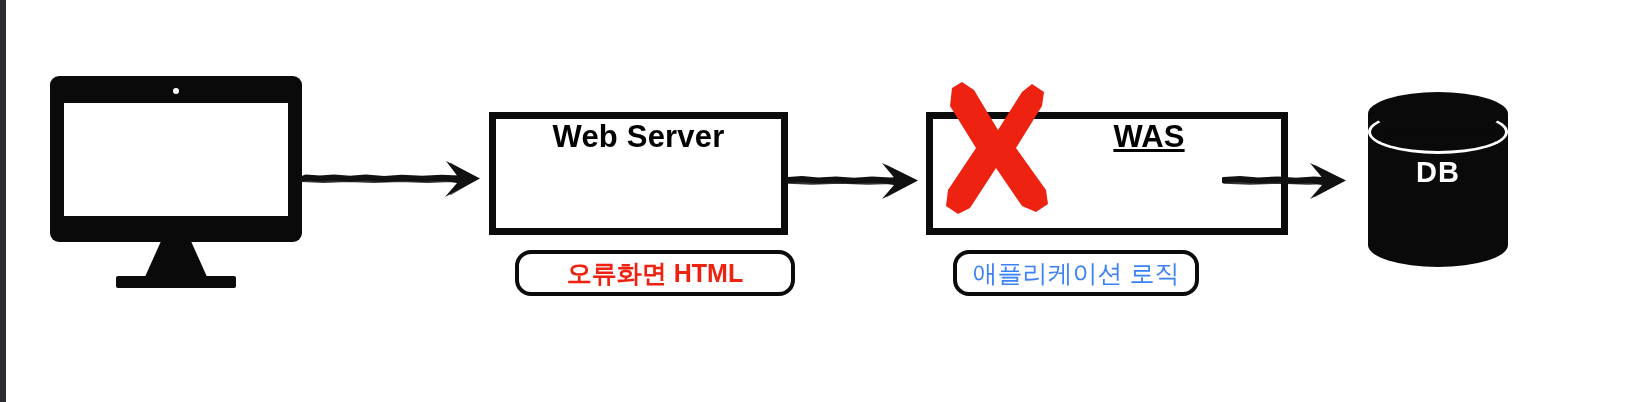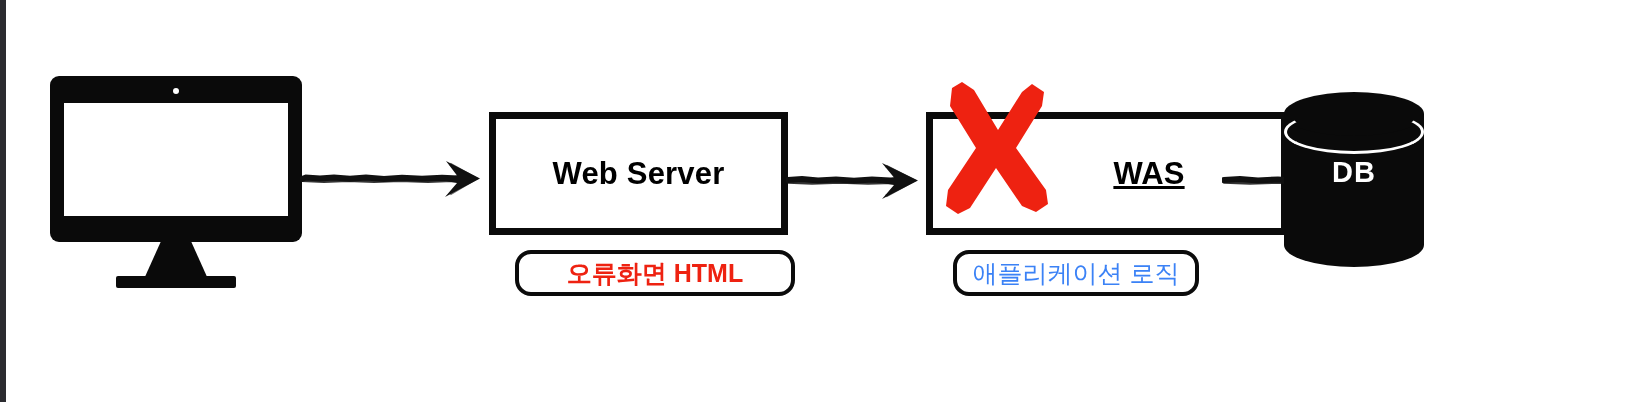--- a/index.html
+++ b/index.html
@@ -36,21 +36,21 @@
     clip-path:polygon(26% 0%,74% 0%,100% 100%,0% 100%);
   }
   .mon-base{
     position:absolute;left:66px;top:200px;width:120px;height:12px;
     background:#0a0a0a;border-radius:2px;
   }
 
   
   .box{
     border:7px solid #0b0b0b;background:#ffffff;
-    display:flex;align-items:center;justify-content:center;
+    display:flex;align-items:flex-start;justify-content:center;
   }
   .box-websrv{left:489px;top:112px;width:299px;height:123px;}
   .box-was{left:926px;top:112px;width:362px;height:123px;}
   .box-label{
     font-size:31px;font-weight:bold;color:#000000;letter-spacing:.2px;
     white-space:nowrap;
   }
   .box-was .box-label{transform:translateX(42px);text-decoration:underline;}
 
   
@@ -59,21 +59,21 @@
     display:flex;align-items:center;justify-content:center;
     height:46px;
   }
   .pill-html{left:515px;top:250px;width:280px;}
   .pill-logic{left:953px;top:250px;width:246px;}
   .pill-text{font-size:25px;white-space:nowrap;}
   .pill-text.red{color:#ee2211;font-weight:bold;}
   .pill-text.dark{color:#3b82f6;font-weight:normal;}
 
   
-  .db{left:1284px;top:92px;width:120px;height:175px;}
+  .db{left:1368px;top:92px;width:120px;height:175px;}
   .db-body{
     position:absolute;left:0;top:22px;width:140px;height:131px;background:#0a0a0a;
   }
   .db-top{
     position:absolute;left:0;top:0;width:140px;height:44px;
     background:#0a0a0a;border-radius:50%;
   }
   .db-rim{
     position:absolute;left:0;top:18px;width:140px;height:44px;
     border-radius:50%;border:3px solid #ffffff;box-sizing:border-box;

